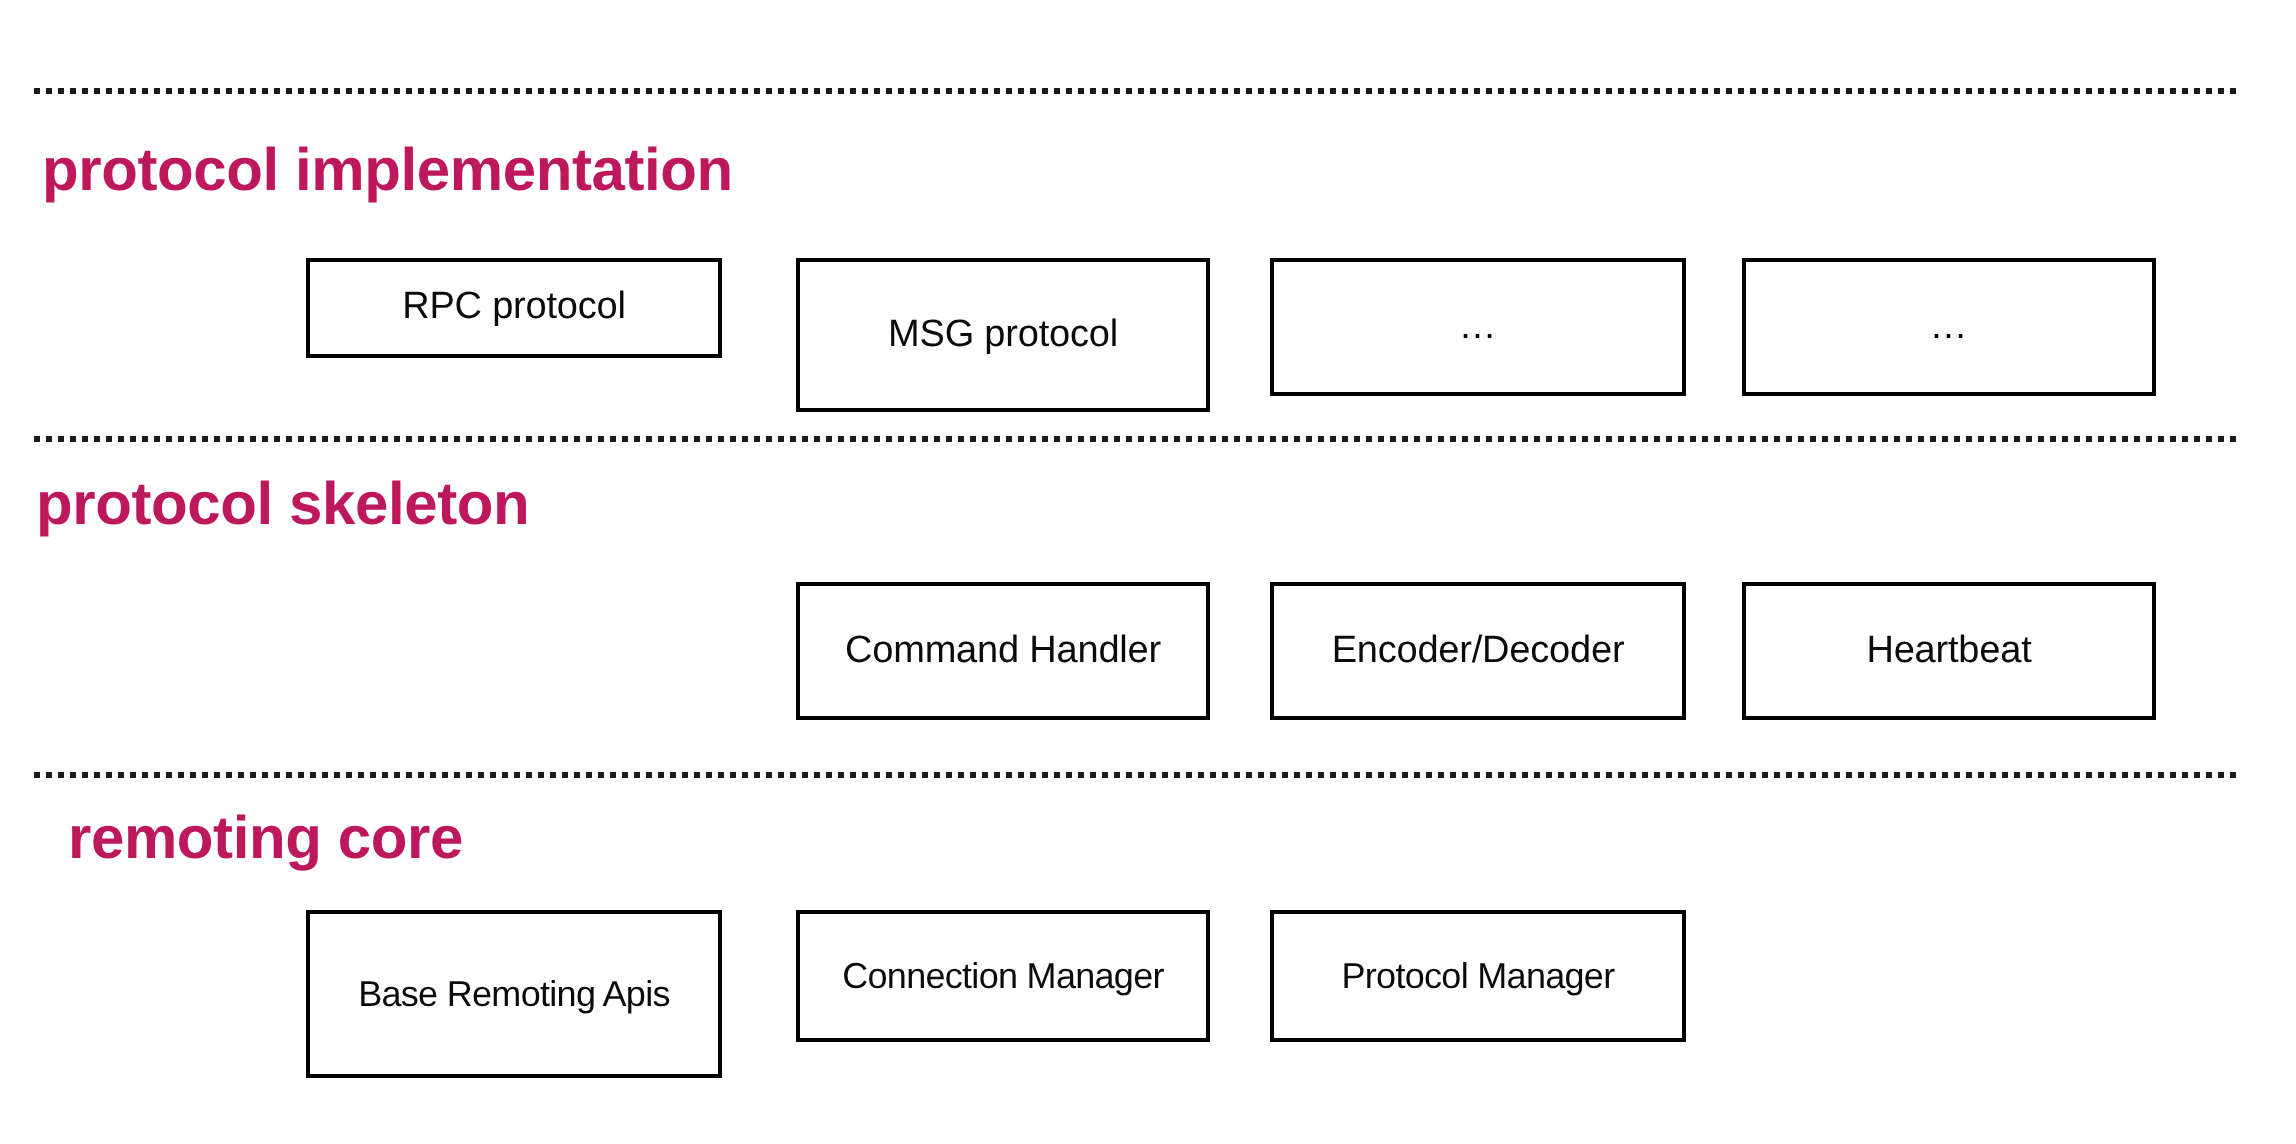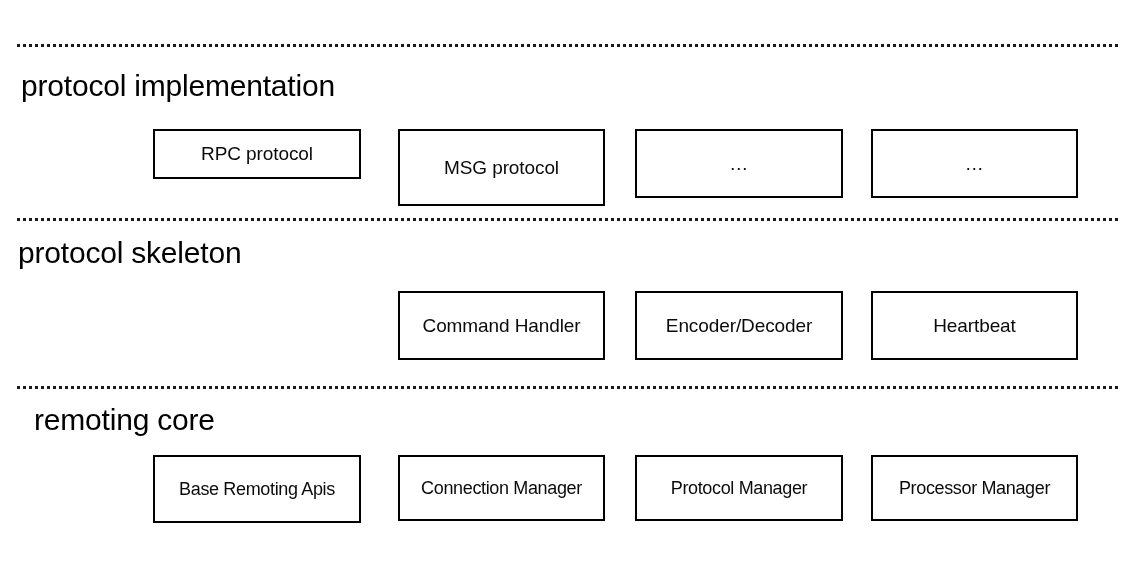--- a/index.html
+++ b/index.html
@@ -28,22 +28,22 @@
     background-image:
       linear-gradient(to right, #1a1a1a 0px, #1a1a1a 3px, rgba(0,0,0,0) 3px, rgba(0,0,0,0) 6px);
     background-size: 6px 3px;
     background-repeat: repeat-x;
   }
 
   
   .layer-title {
     position: absolute;
     font-size: 30px;
-    font-weight: 400;
-    color: #000000;
+    font-weight: 700;
+    color: #be185d;
     letter-spacing: -0.2px;
     white-space: nowrap;
     line-height: 1;
   }
 
   
   .box {
     position: absolute;
     box-sizing: border-box;
     border: 2px solid #000000;
@@ -98,26 +98,23 @@
   <div class="box" style="left:635px; top:291px; width:208px; height:69px;">
     <span class="box-label">Encoder/Decoder</span>
   </div>
   <div class="box" style="left:871px; top:291px; width:207px; height:69px;">
     <span class="box-label">Heartbeat</span>
   </div>
 
   <div class="divider" style="top:386px;"></div>
   <div class="layer-title" style="left:18px; top:405px;margin-left:16px;">remoting core</div>
 
-  <div class="box" style="left:153px; top:455px; width:208px; height:68px;">
+  <div class="box" style="left:153px; top:455px; width:208px; height:84px;">
     <span class="box-label tight">Base Remoting Apis</span>
   </div>
   <div class="box" style="left:398px; top:455px; width:207px; height:66px;">
     <span class="box-label tight">Connection Manager</span>
   </div>
   <div class="box" style="left:635px; top:455px; width:208px; height:66px;">
     <span class="box-label tight">Protocol Manager</span>
   </div>
-  <div class="box" style="left:871px; top:455px; width:207px; height:66px;">
-    <span class="box-label tight">Processor Manager</span>
-  </div>
 
 </div>
 
 </body></html>

